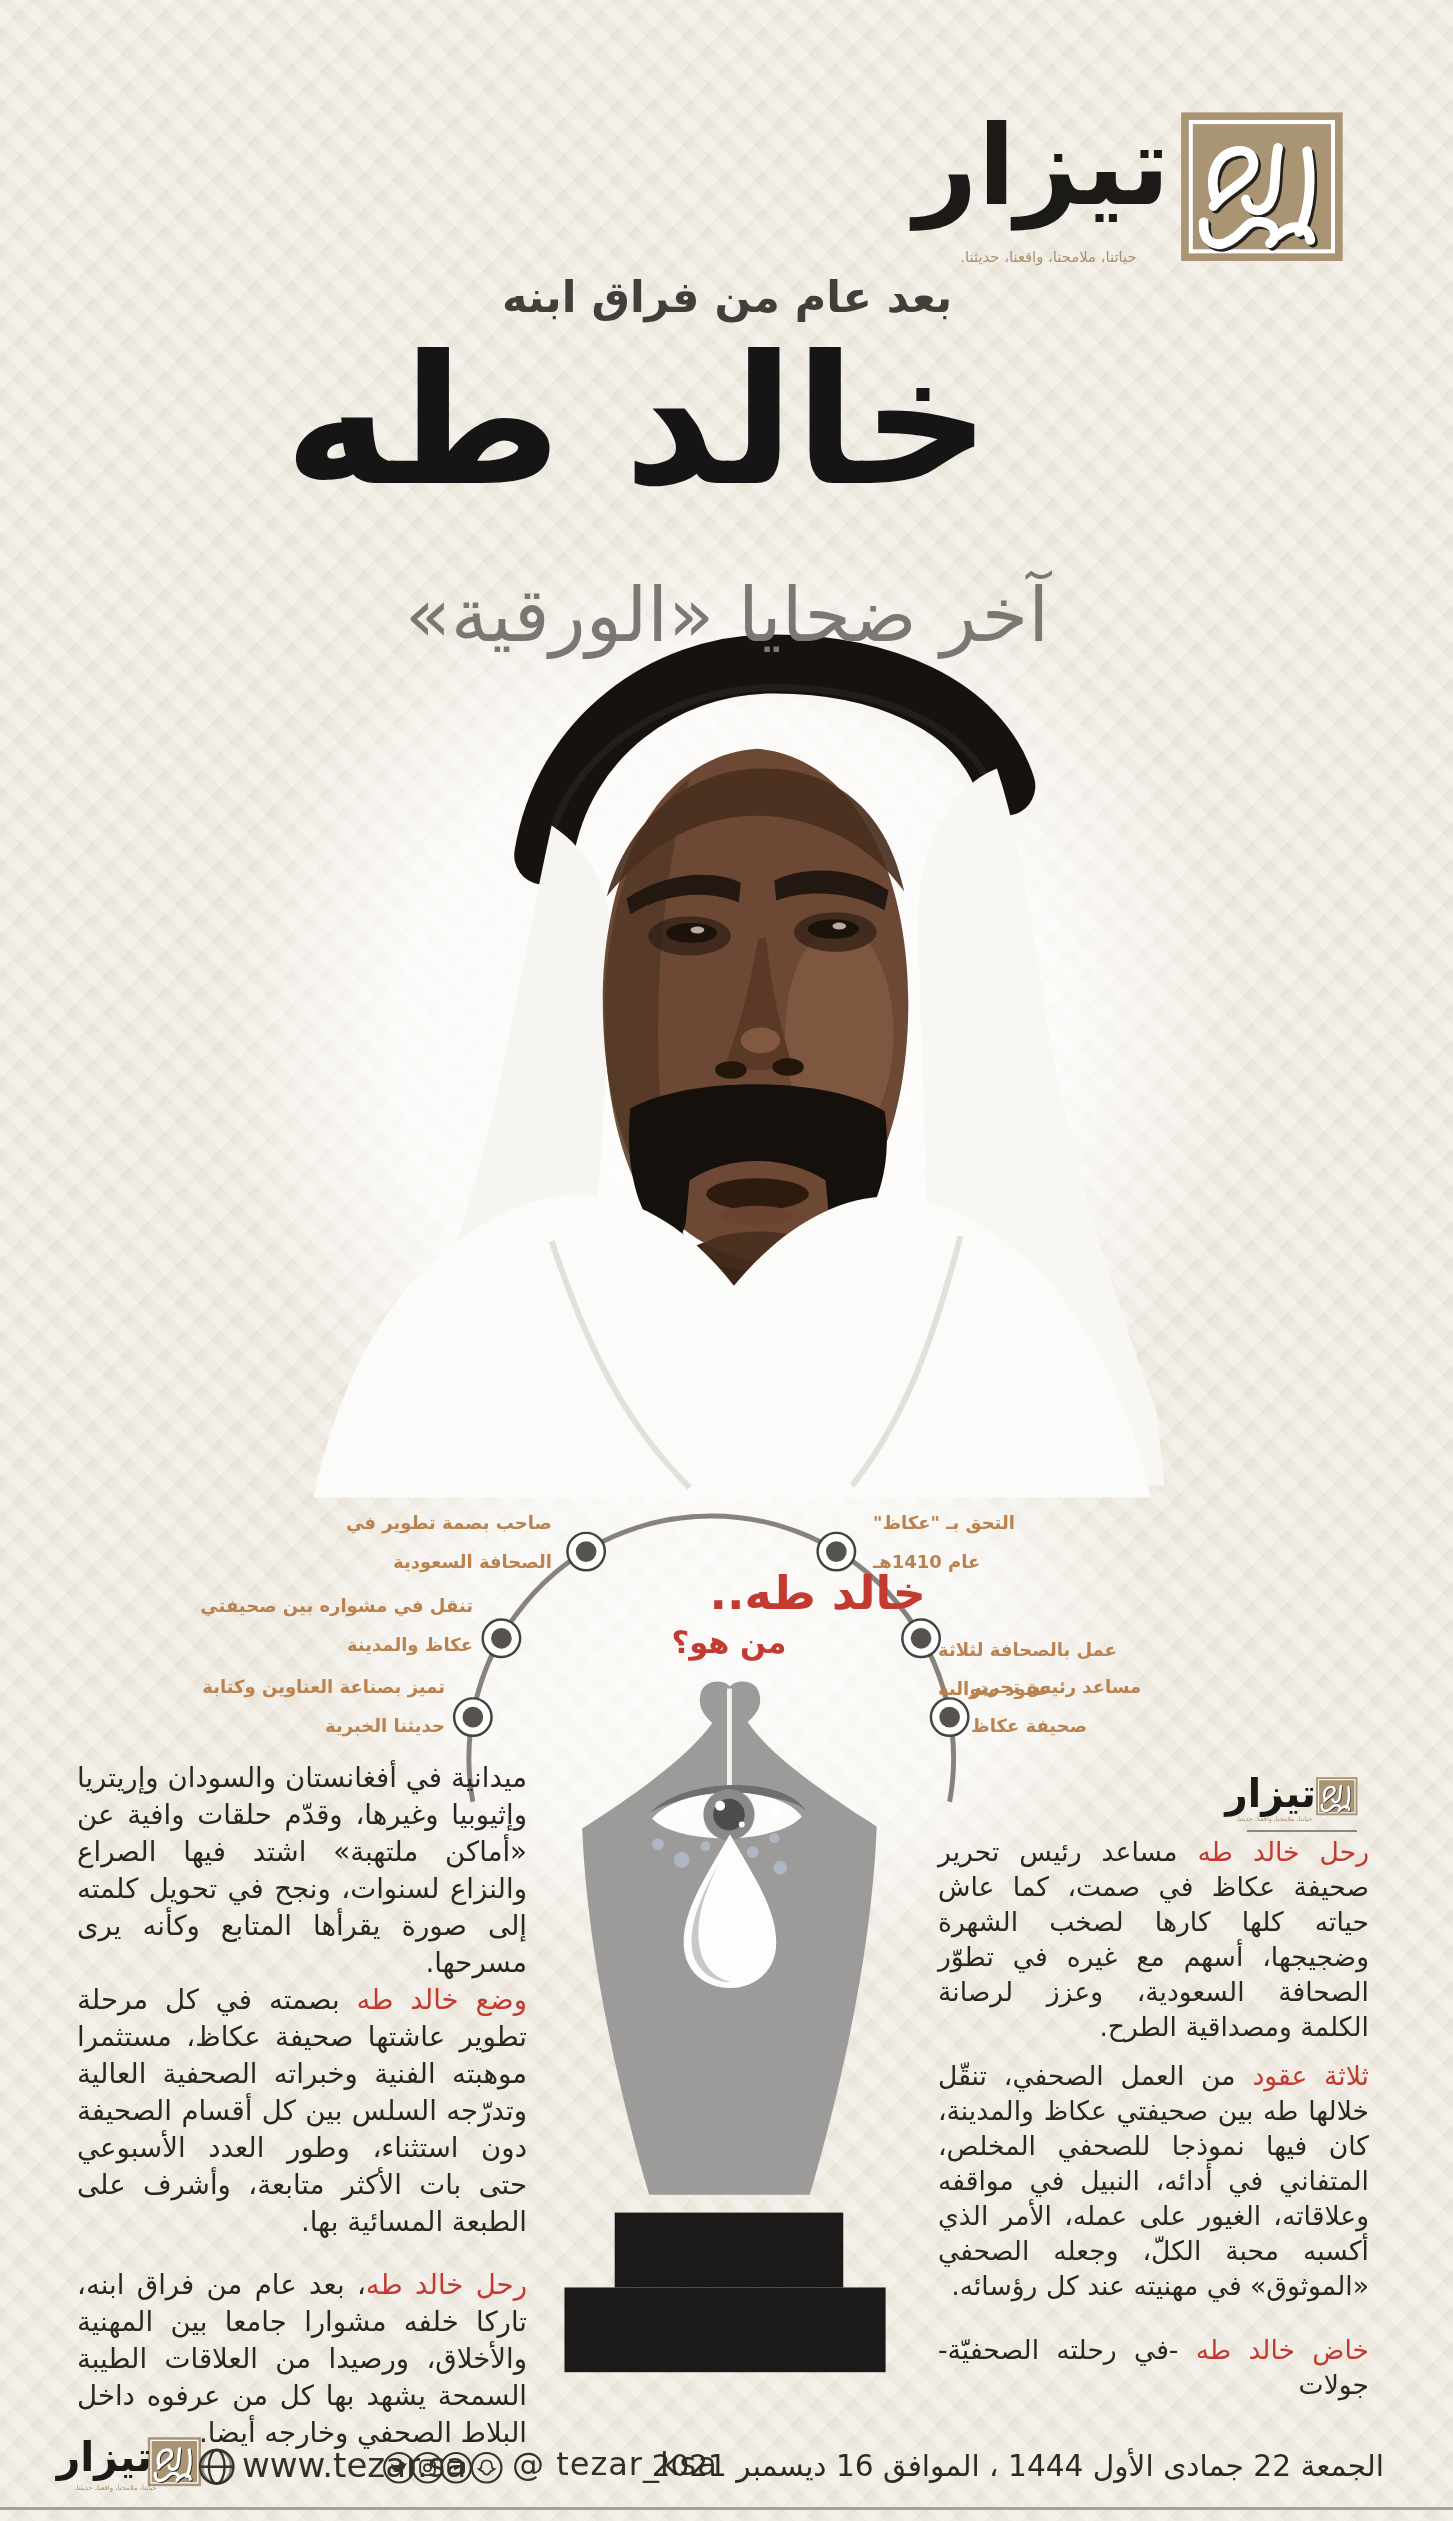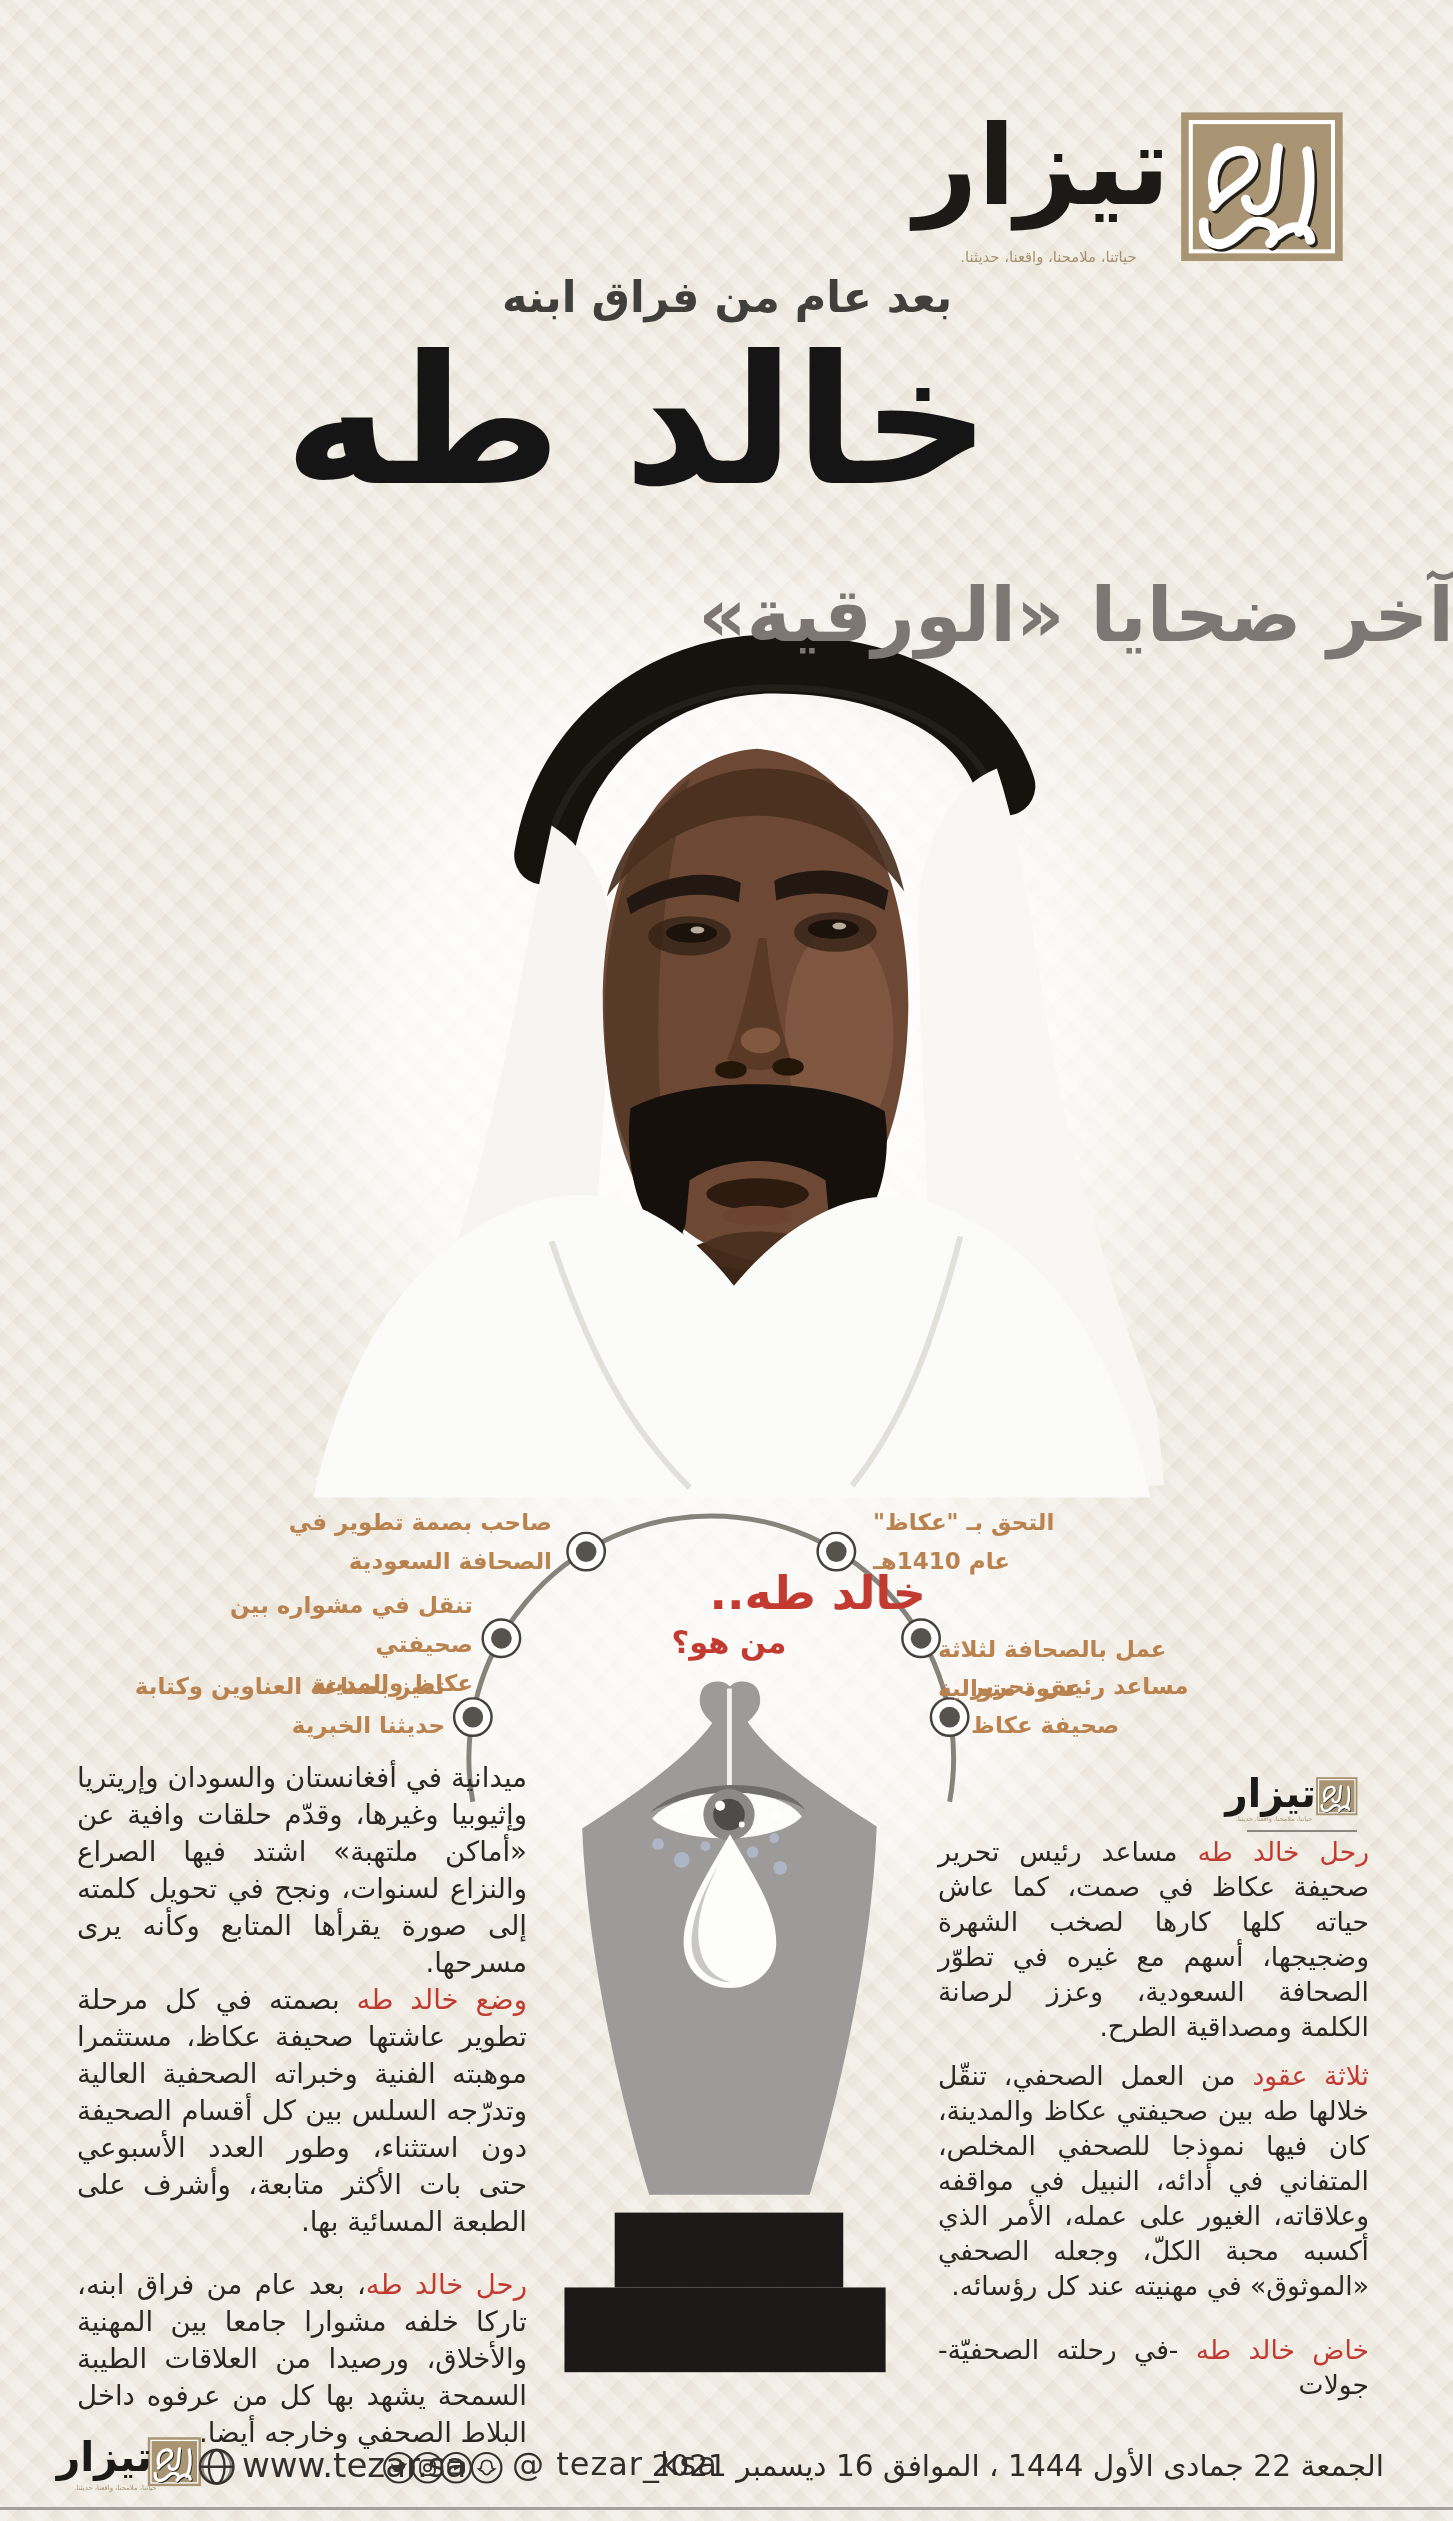--- a/index.html
+++ b/index.html
@@ -8,26 +8,26 @@
     font-family:"DejaVu Sans",sans-serif;
     background:
       repeating-linear-gradient(45deg, rgba(255,255,255,.28) 0 12.8px, rgba(255,255,255,0) 12.8px 25.6px),
       repeating-linear-gradient(-45deg, rgba(255,255,255,.28) 0 12.8px, rgba(255,255,255,0) 25.6px 25.6px),
       #e9e3d7;
   }
   svg#art{position:absolute;left:0;top:0;z-index:1;}
   .txt{position:absolute;z-index:2;direction:rtl;}
   .kicker{top:272px;left:0;width:1454px;text-align:center;font-size:43px;font-weight:bold;color:#403f3b;}
   .big-title{top:301px;left:0;width:1275px;text-align:center;font-size:179px;font-weight:bold;color:#151515;line-height:1.35;}
-  .subtitle{top:571px;left:0;width:1454px;font-size:75px;font-weight:bold;color:#7c7772;}
+  .subtitle{top:571px;left:0;width:1454px;text-align:center;font-size:75px;font-weight:normal;color:#7c7772;}
   .brand-word{top:95px;left:928px;width:242px;text-align:center;font-size:110px;font-weight:bold;color:#1c1a17;line-height:1.3;}
   .brand-tagline{top:248px;left:936px;width:225px;text-align:center;font-size:14.8px;color:#a5906c;}
   .who-heading{top:1566px;left:532px;width:394px;text-align:right;font-size:46px;font-weight:bold;color:#c23a30;}
   .who-question{top:1625px;left:532px;width:394px;text-align:center;font-size:30.5px;font-weight:bold;color:#c23a30;}
-  .fact{z-index:2;position:absolute;width:340px;font-size:23px;line-height:39px;font-weight:bold;color:#b9824e;direction:rtl;}
+  .fact{z-index:2;position:absolute;width:340px;font-size:18px;line-height:39px;font-weight:bold;color:#b9824e;direction:rtl;}
   .fact.fl{text-align:right;}
   .fact.fr{text-align:left;}
   .col{z-index:2;position:absolute;color:#2b2620;text-align:justify;direction:rtl;}
   .col p{margin:0;}
   .col-left{left:77px;top:1759px;width:450px;font-size:27.6px;line-height:37px;}
   .col-right{left:938px;top:1834px;width:431px;font-size:26.6px;line-height:35px;}
   .col-right p.p1{margin-bottom:13.8px;}
   .col-right p.p2{margin-bottom:29.6px;}
   .col-left p.p3{margin-top:25.6px;}
   .lead{color:#c13a30;}

